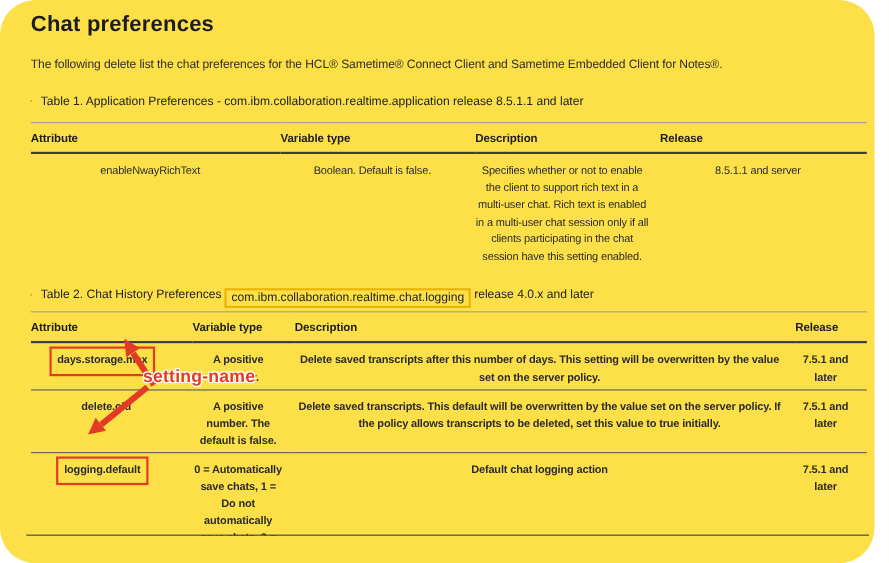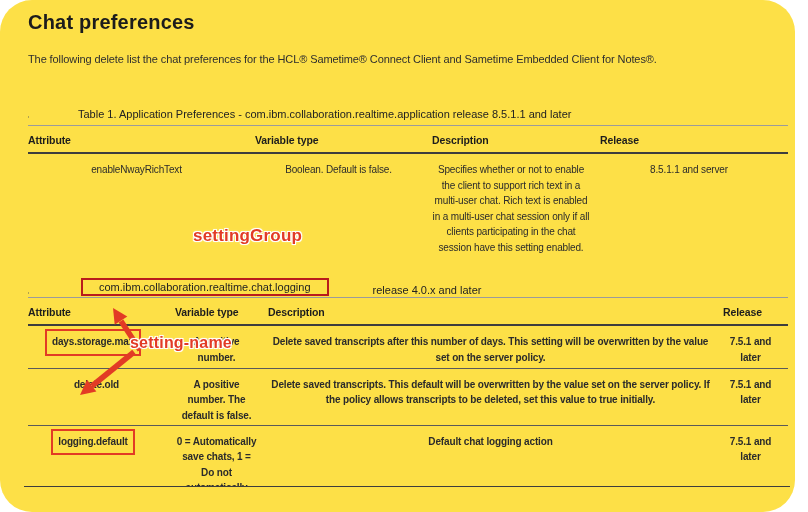--- a/index.html
+++ b/index.html
@@ -3,24 +3,24 @@
 <meta charset="utf-8">
 <style>
   html,body{margin:0;padding:0;background:#ffffff;}
   body{width:808px;height:512px;font-family:"Liberation Sans","DejaVu Sans",sans-serif;color:#2a2a2a;}
   .page{position:relative;width:795px;height:512px;overflow:hidden;background:#fde047;border-radius:32px;}
   .content{position:absolute;left:28px;top:0;width:766px;height:487px;overflow:hidden;}
 
   .page-title{margin:11px 0 0;font-size:20px;font-weight:bold;color:#1c1c1c;letter-spacing:.2px;}
   .intro{margin:19px 0 0;font-size:11px;color:#2e2e2e;letter-spacing:-.1px;}
 
-  .caption{display:flex;align-items:flex-end;margin:35px 0 0 -6px;font-size:11px;color:#222;height:20px;gap:41px;}
+  .caption{display:flex;align-items:flex-start;margin:21px 0 0 -6px;font-size:11px;color:#222;height:20px;}
   .caret{color:#555;font-size:11px;width:12px;line-height:10px;margin-right:3px;cursor:pointer;}
   .caption .seg{white-space:nowrap;}
-  .caption .boxed{border:2px solid #b91c1c;padding:1px 16px;margin:0 3px;white-space:nowrap;}
+  .caption .boxed{border:2px solid #eab308;padding:1px 4px;margin:0 3px;white-space:nowrap;}
 
   table{border-collapse:collapse;table-layout:fixed;width:760px;}
   table{border-top:1px solid #9b9b9b;}
   th{font-size:10.5px;font-weight:bold;color:#1d1d1d;text-align:left;vertical-align:bottom;
      padding:8px 8px 6px 0;border-bottom:2px solid #3d3d3d;letter-spacing:-.1px;}
   td{font-size:10px;color:#2b2b2b;text-align:center;vertical-align:top;
      padding:8px 10px 0 0;line-height:15.5px;letter-spacing:-.15px;}
   #table1{margin-top:5px;}
   #table1 tr.data-row{height:98px;}
   #table2{margin-top:1px;}
@@ -71,20 +71,21 @@
         <td>enableNwayRichText</td>
         <td>Boolean. Default is false.</td>
         <td>Specifies whether or not to enable the client to support rich text in a multi-user chat. Rich text is enabled in a multi-user chat session only if all clients participating in the chat session have this setting enabled.</td>
         <td>8.5.1.1 and server</td>
       </tr>
     </tbody>
       </table>
 
     <div class="caption" style="margin-top:21px;">
       <span class="caret">⌄</span>
+      <span class="seg">Table 2. Chat History Preferences</span>
       <span class="boxed">com.ibm.collaboration.realtime.chat.logging</span>
       <span class="seg">release 4.0.x and later</span>
     </div>
 
     <table id="table2">
       <colgroup>
           <col style="width:147px">
           <col style="width:93px">
           <col style="width:455px">
           <col style="width:65px">
@@ -128,15 +129,14 @@
     <g>
       <line x1="140" y1="350" x2="121" y2="321" stroke="#e23b25" stroke-width="5.5"></line>
       <polygon points="113,308 127.3,316.6 114.7,324.7" fill="#e23b25"></polygon>
     </g>
     <g>
       <line x1="134" y1="352" x2="92" y2="386" stroke="#e23b25" stroke-width="5.5"></line>
       <polygon points="80,395 96.4,391.6 87,379.8" fill="#e23b25"></polygon>
     </g>
   </svg>
 
-  <div id="settingGroupLabel" class="annot-label">settingGroup</div>
   <div id="settingNameLabel" class="annot-label">setting-name</div>
 </div>
 
 </body></html>

